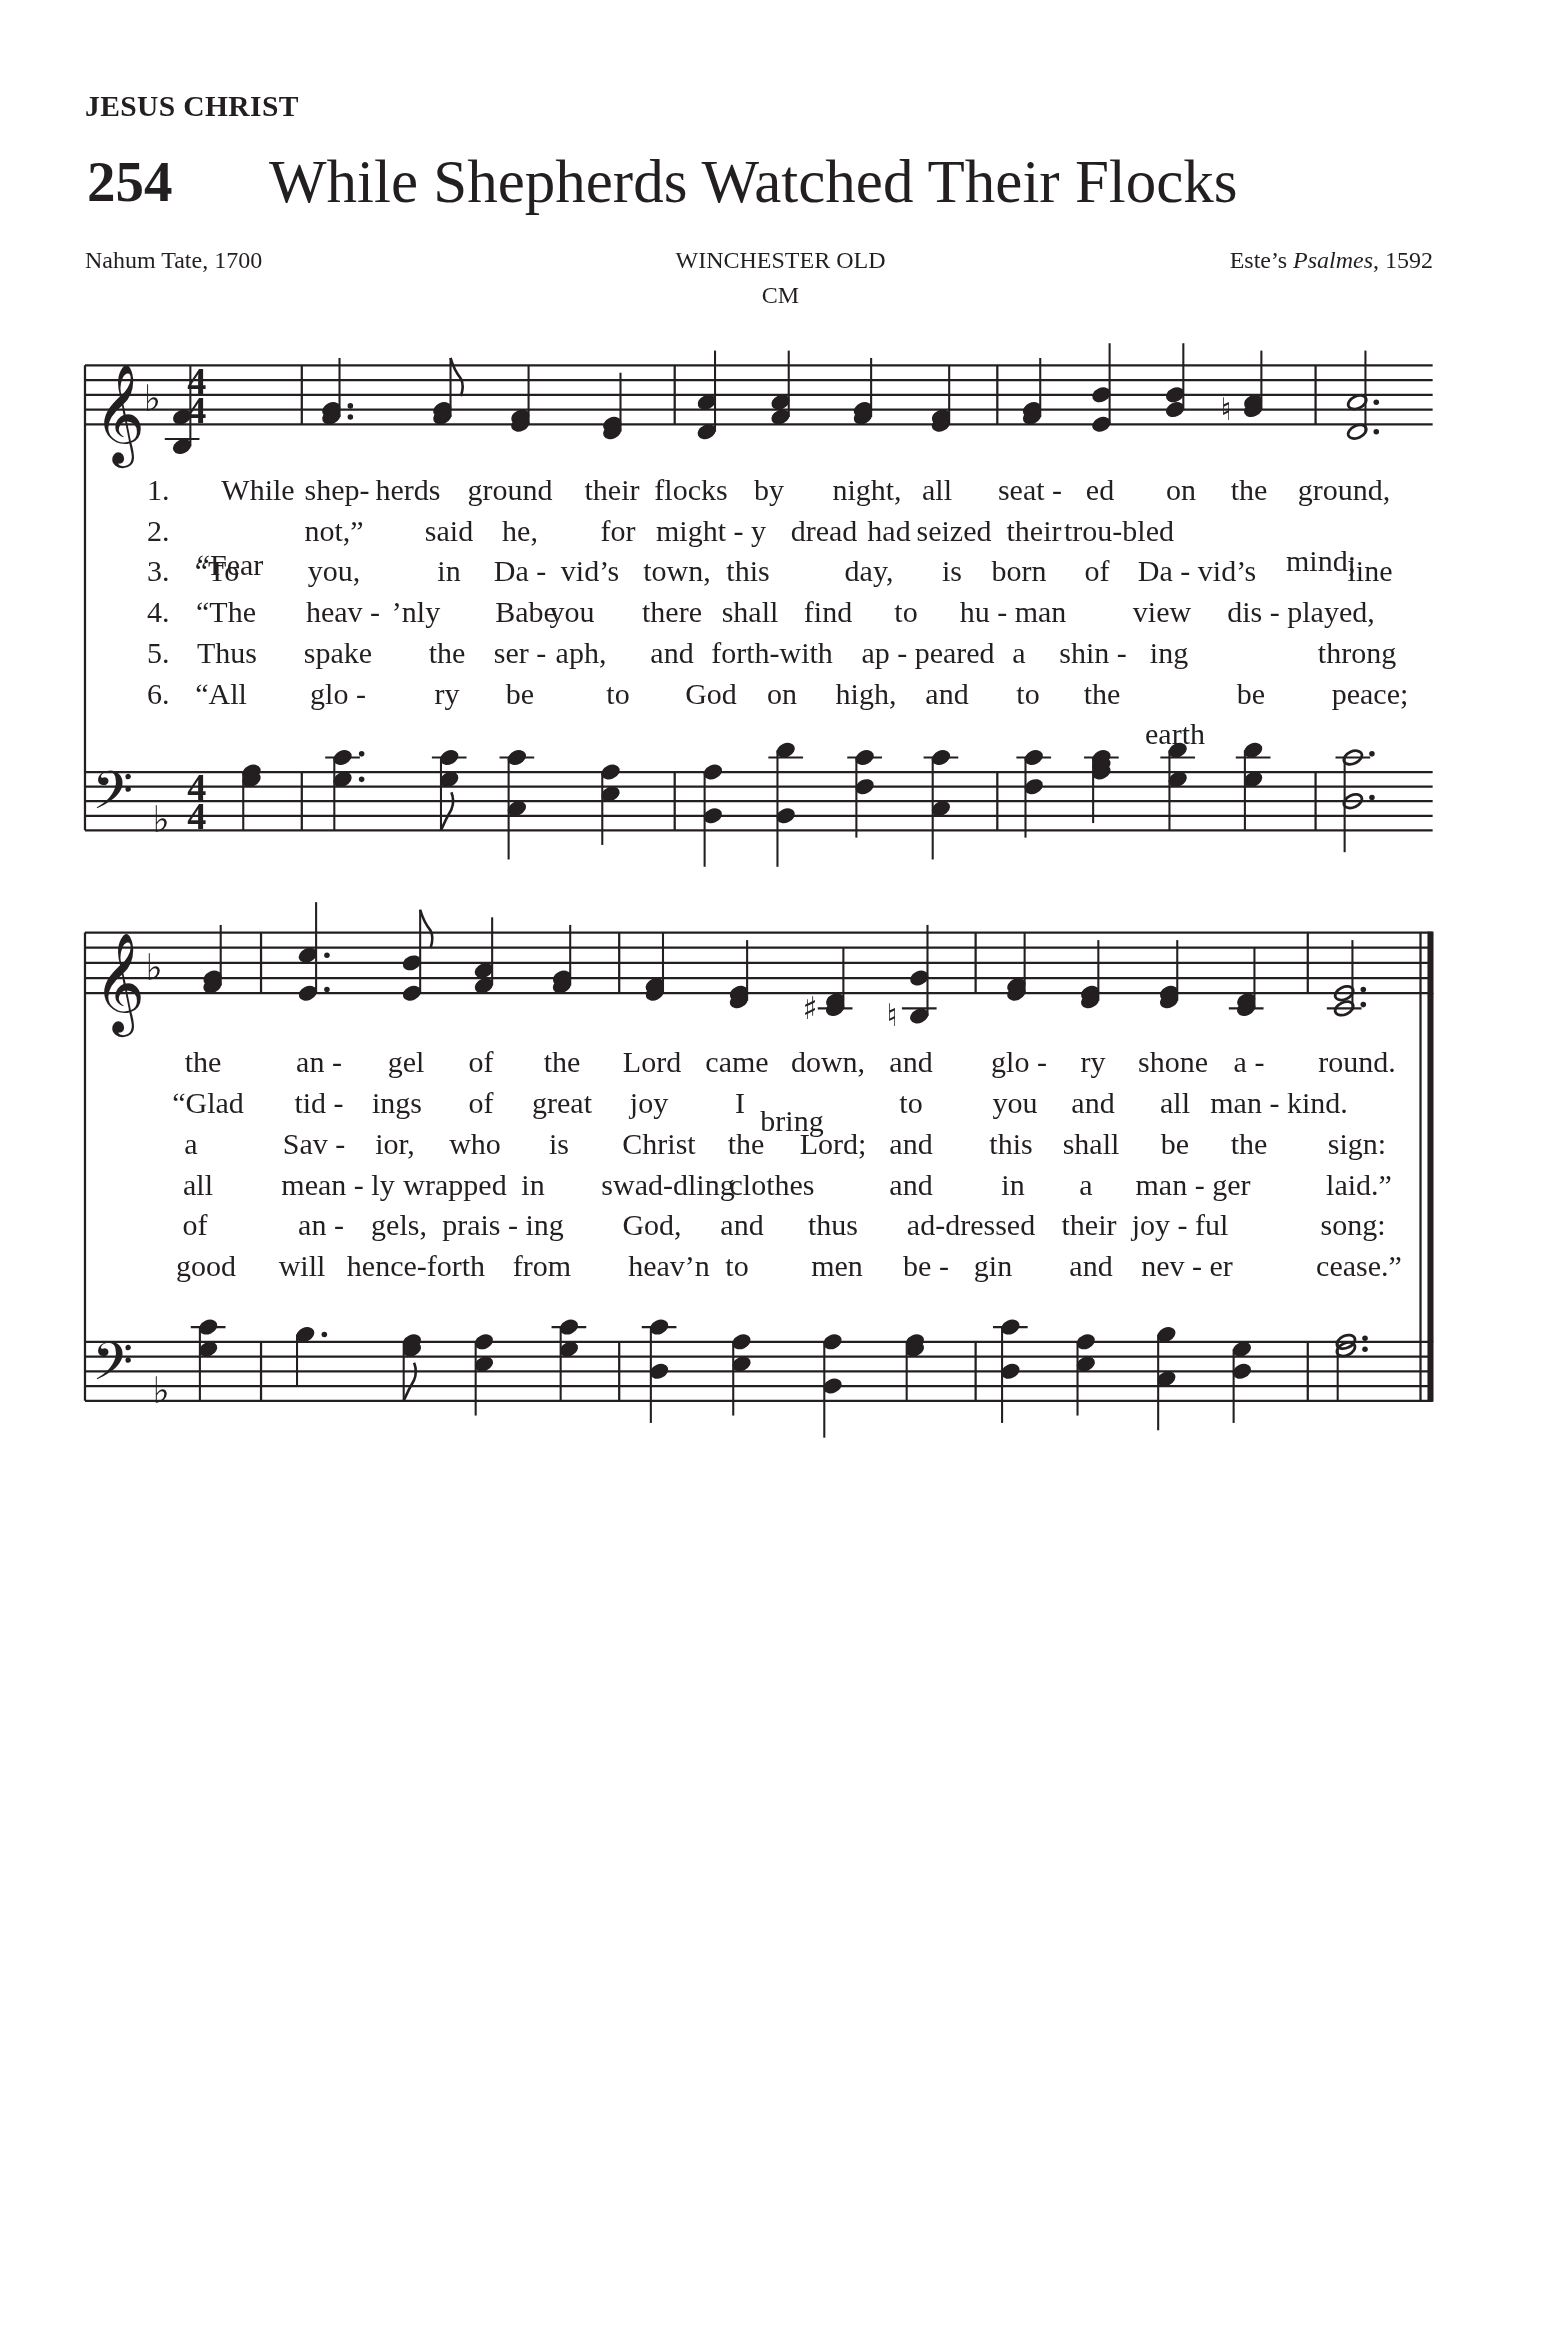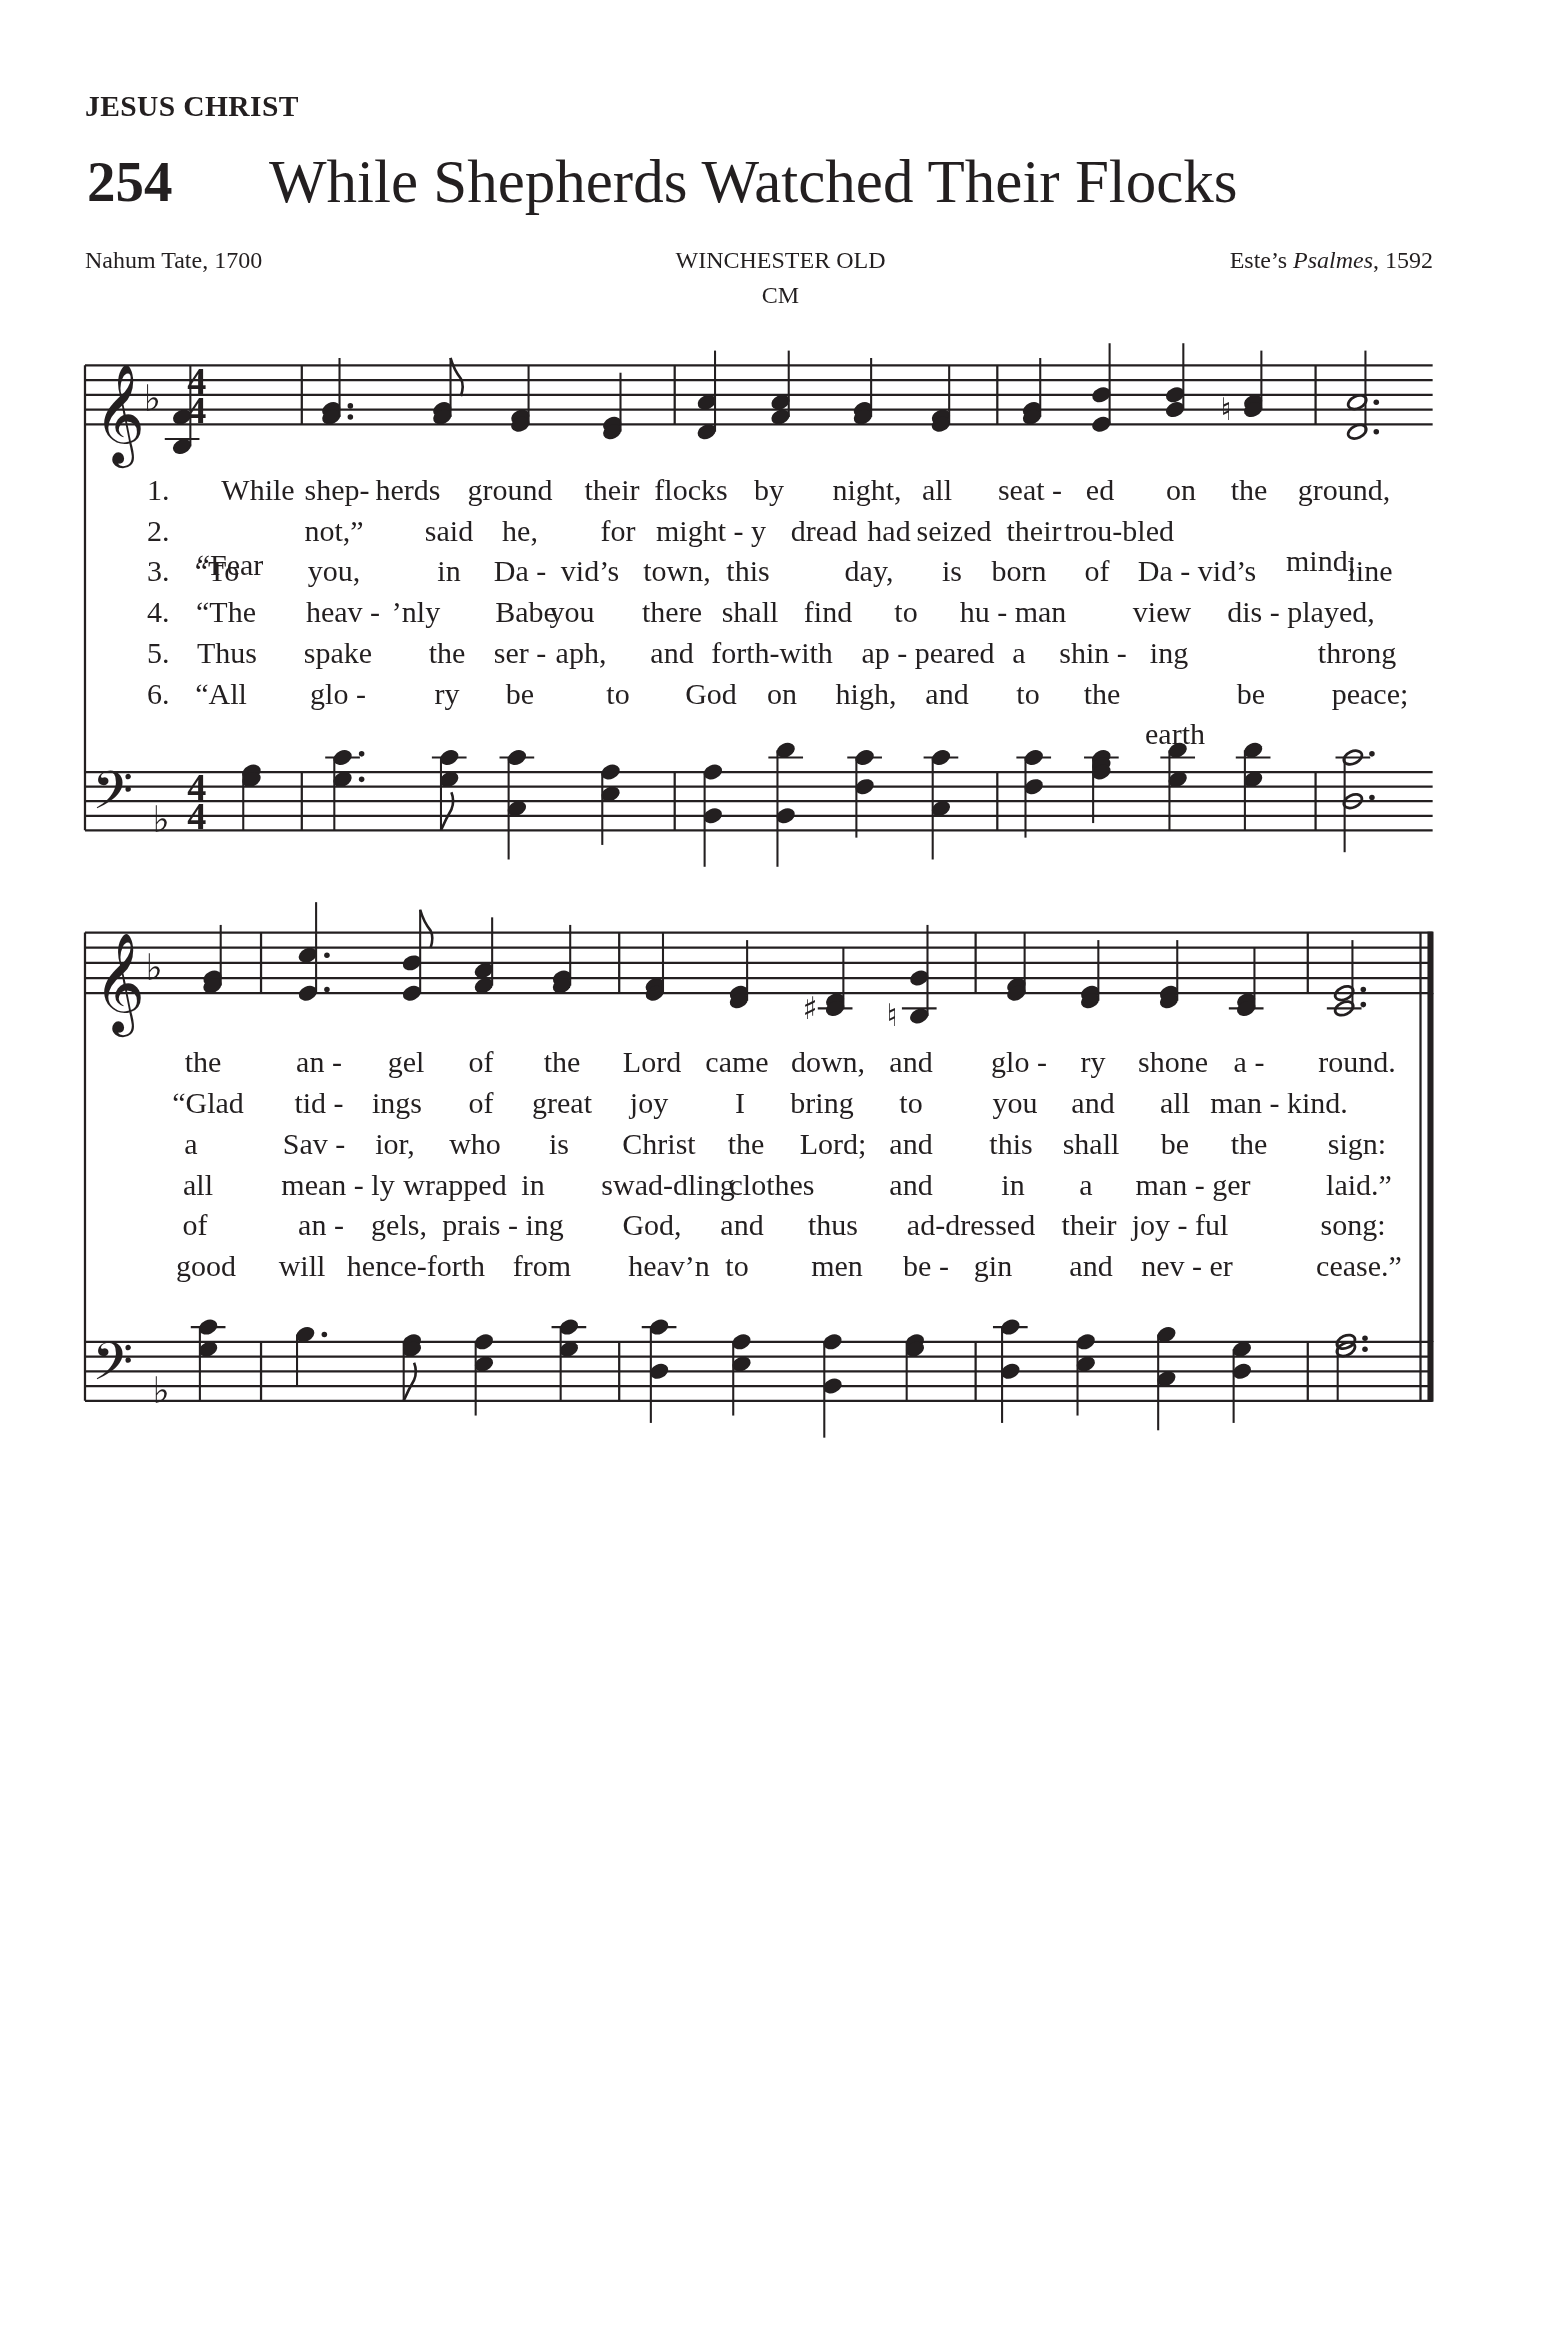--- a/index.html
+++ b/index.html
@@ -530,21 +530,21 @@
       <span class="syl" style="left: 1357px;">round.</span>
     </div>
     <div class="lyric-line" style="top: 1086px;">
       <span class="syl" style="left: 208px;">“Glad</span>
       <span class="syl" style="left: 319px;">tid -</span>
       <span class="syl" style="left: 397px;">ings</span>
       <span class="syl" style="left: 481px;">of</span>
       <span class="syl" style="left: 562px;">great</span>
       <span class="syl" style="left: 649px;">joy</span>
       <span class="syl" style="left: 740px;">I</span>
-      <span class="syl" style="left: 822px;">bring</span>
+      <span class="syl" style="left: 792px; margin-top: 18px;">bring</span>
       <span class="syl" style="left: 911px;">to</span>
       <span class="syl" style="left: 1015px;">you</span>
       <span class="syl" style="left: 1093px;">and</span>
       <span class="syl" style="left: 1175px;">all</span>
       <span class="syl" style="left: 1279px;">man - kind.</span>
     </div>
     <div class="lyric-line" style="top: 1127px;">
       <span class="syl" style="left: 191px;">a</span>
       <span class="syl" style="left: 314px;">Sav -</span>
       <span class="syl" style="left: 395px;">ior,</span>

